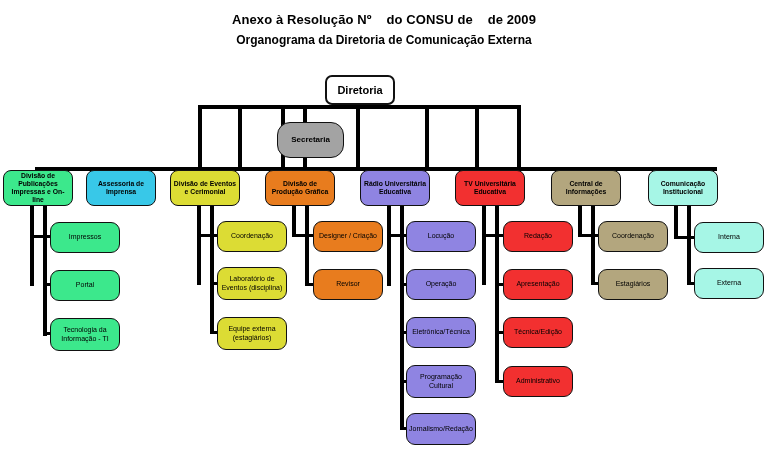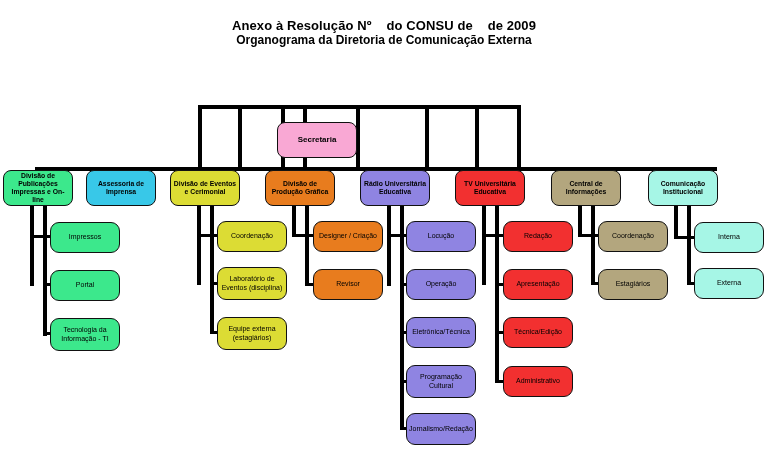--- a/index.html
+++ b/index.html
@@ -2,37 +2,37 @@
 <html><head>
 <meta charset="utf-8">
 <style>
   html,body{margin:0;padding:0;background:#ffffff;}
   #canvas{
     position:relative;width:768px;height:449px;background:#ffffff;
     font-family:"Liberation Sans","DejaVu Sans",sans-serif;color:#000;
     overflow:hidden;
   }
   .title{
-    position:absolute;left:0;top:18px;width:768px;text-align:center;
+    position:absolute;left:0;top:12px;width:768px;text-align:center;
     font-size:13px;font-weight:bold;letter-spacing:.1px;
   }
   .subtitle{
     position:absolute;left:0;top:33px;width:768px;text-align:center;
     font-size:12px;font-weight:bold;
   }
   .ln{position:absolute;background:#000;}
   .box{
     position:absolute;box-sizing:border-box;border:1.5px solid #111;
     display:flex;align-items:center;justify-content:center;text-align:center;
     line-height:1.16;padding:1px 2px;
   }
   .root{width:70px;height:30px;border-radius:7px;border-width:2px;
     font-size:11px;font-weight:bold;background:#fff;}
-  .secr{width:80px;height:36px;border-radius:8px;border-width:1.8px;
-    font-size:8px;font-weight:bold;background:#f9a8d4;}
+  .secr{width:67px;height:36px;border-radius:13px;border-width:1.8px;
+    font-size:8px;font-weight:bold;background:#a3a3a3;}
   .dept{width:70px;height:36px;border-radius:8px;font-size:6.8px;font-weight:bold;}
   .sub{width:70px;height:31px;border-radius:9px;font-size:7px;}
 </style>
 </head>
 <body>
 
 <div id="canvas">
 
   <div class="title">Anexo à Resolução Nº&nbsp;&nbsp;&nbsp; do CONSU de&nbsp;&nbsp;&nbsp; de 2009</div>
   <div class="subtitle">Organograma da Diretoria de Comunicação Externa</div>
@@ -83,20 +83,21 @@
   <div class="ln" style="left:578px;top:206px;width:4px;height:31px"></div>
   <div class="ln" style="left:591px;top:206px;width:4px;height:79px"></div>
   <div class="ln" style="left:578px;top:234px;width:22px;height:3px"></div>
   <div class="ln" style="left:591px;top:282px;width:9px;height:3px"></div>
 
   <div class="ln" style="left:674px;top:206px;width:4px;height:33px"></div>
   <div class="ln" style="left:687px;top:206px;width:4px;height:79px"></div>
   <div class="ln" style="left:674px;top:236px;width:22px;height:3px"></div>
   <div class="ln" style="left:687px;top:282px;width:9px;height:3px"></div>
 
+  <div class="box root" style="left:325px;top:75px">Diretoria</div>
   <div class="box secr" style="left:277px;top:122px">Secretaria</div>
 
   <div class="box dept" style="left: 3px; top: 170px; background: rgb(60, 232, 140);">Divisão de Publicações Impressas e On-line</div>
   <div class="box dept" style="left: 86px; top: 170px; background: rgb(56, 200, 232);">Assessoria de Imprensa</div>
   <div class="box dept" style="left: 170px; top: 170px; background: rgb(220, 220, 52);">Divisão de Eventos e Cerimonial</div>
   <div class="box dept" style="left: 265px; top: 170px; background: rgb(232, 124, 30);">Divisão de Produção Gráfica</div>
   <div class="box dept" style="left: 360px; top: 170px; background: rgb(143, 132, 226);">Rádio Universitária Educativa</div>
   <div class="box dept" style="left: 455px; top: 170px; background: rgb(242, 48, 48);">TV Universitária Educativa</div>
   <div class="box dept" style="left: 551px; top: 170px; background: rgb(179, 166, 126);">Central de Informações</div>
   <div class="box dept" style="left: 648px; top: 170px; background: rgb(166, 246, 230);">Comunicação Institucional</div>

